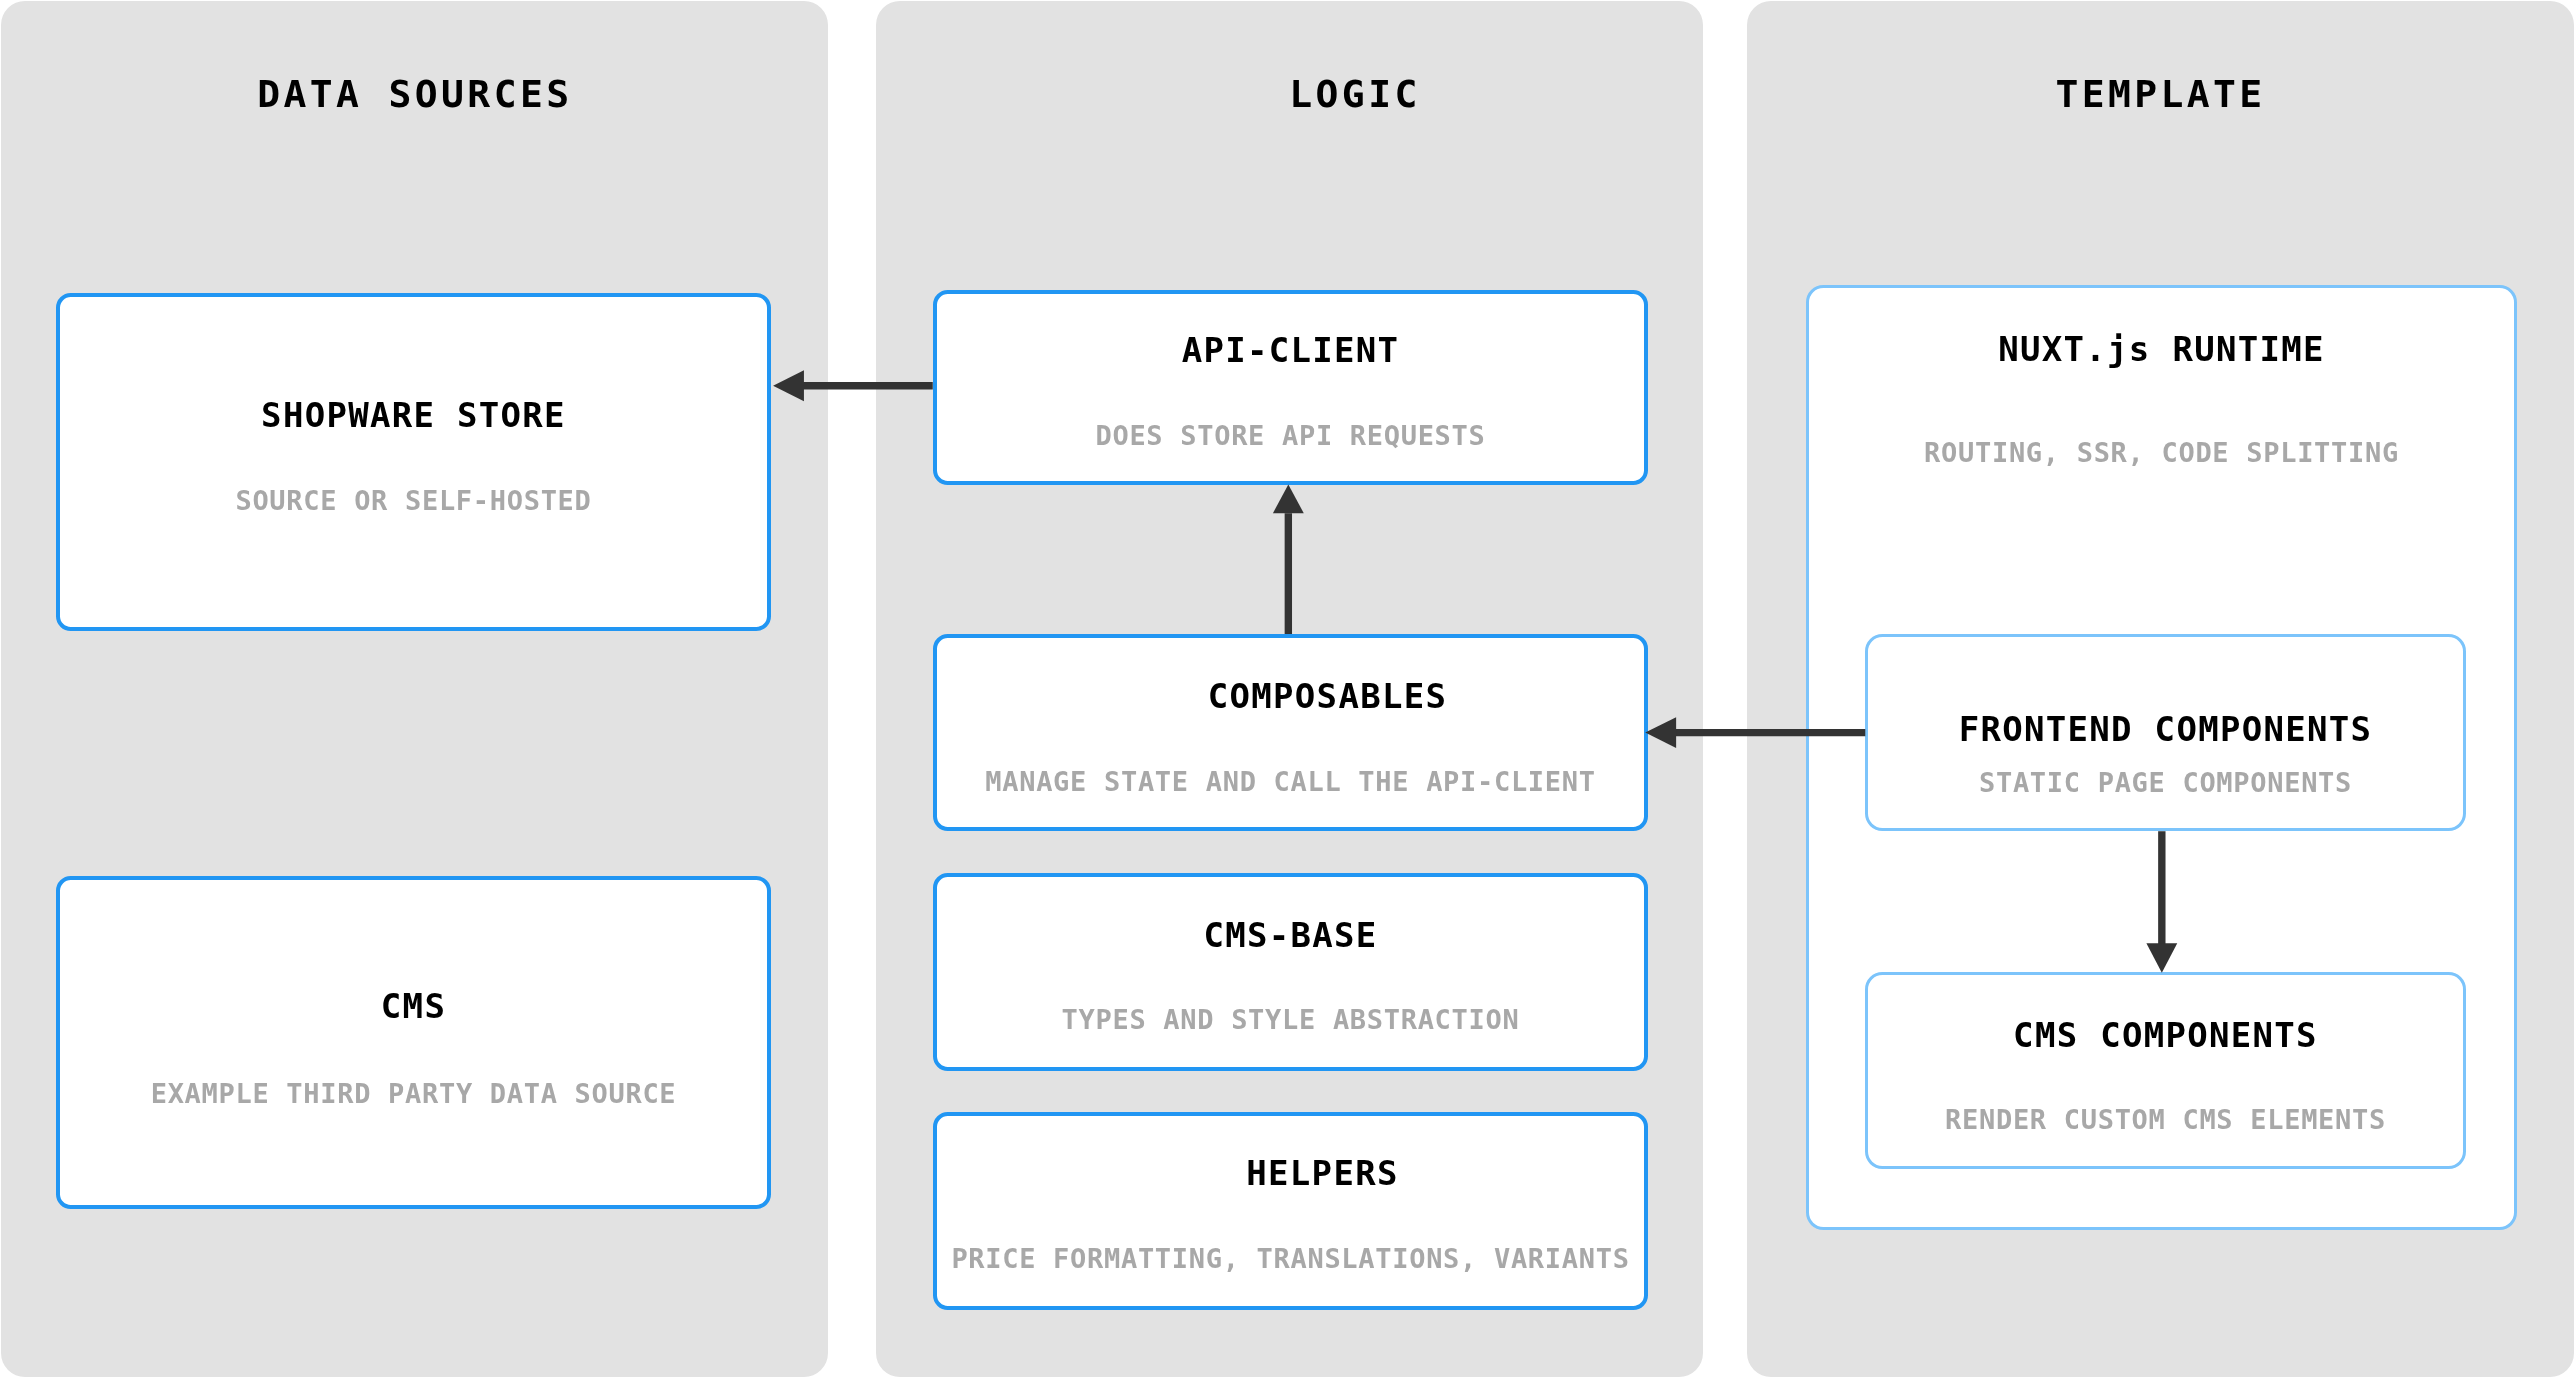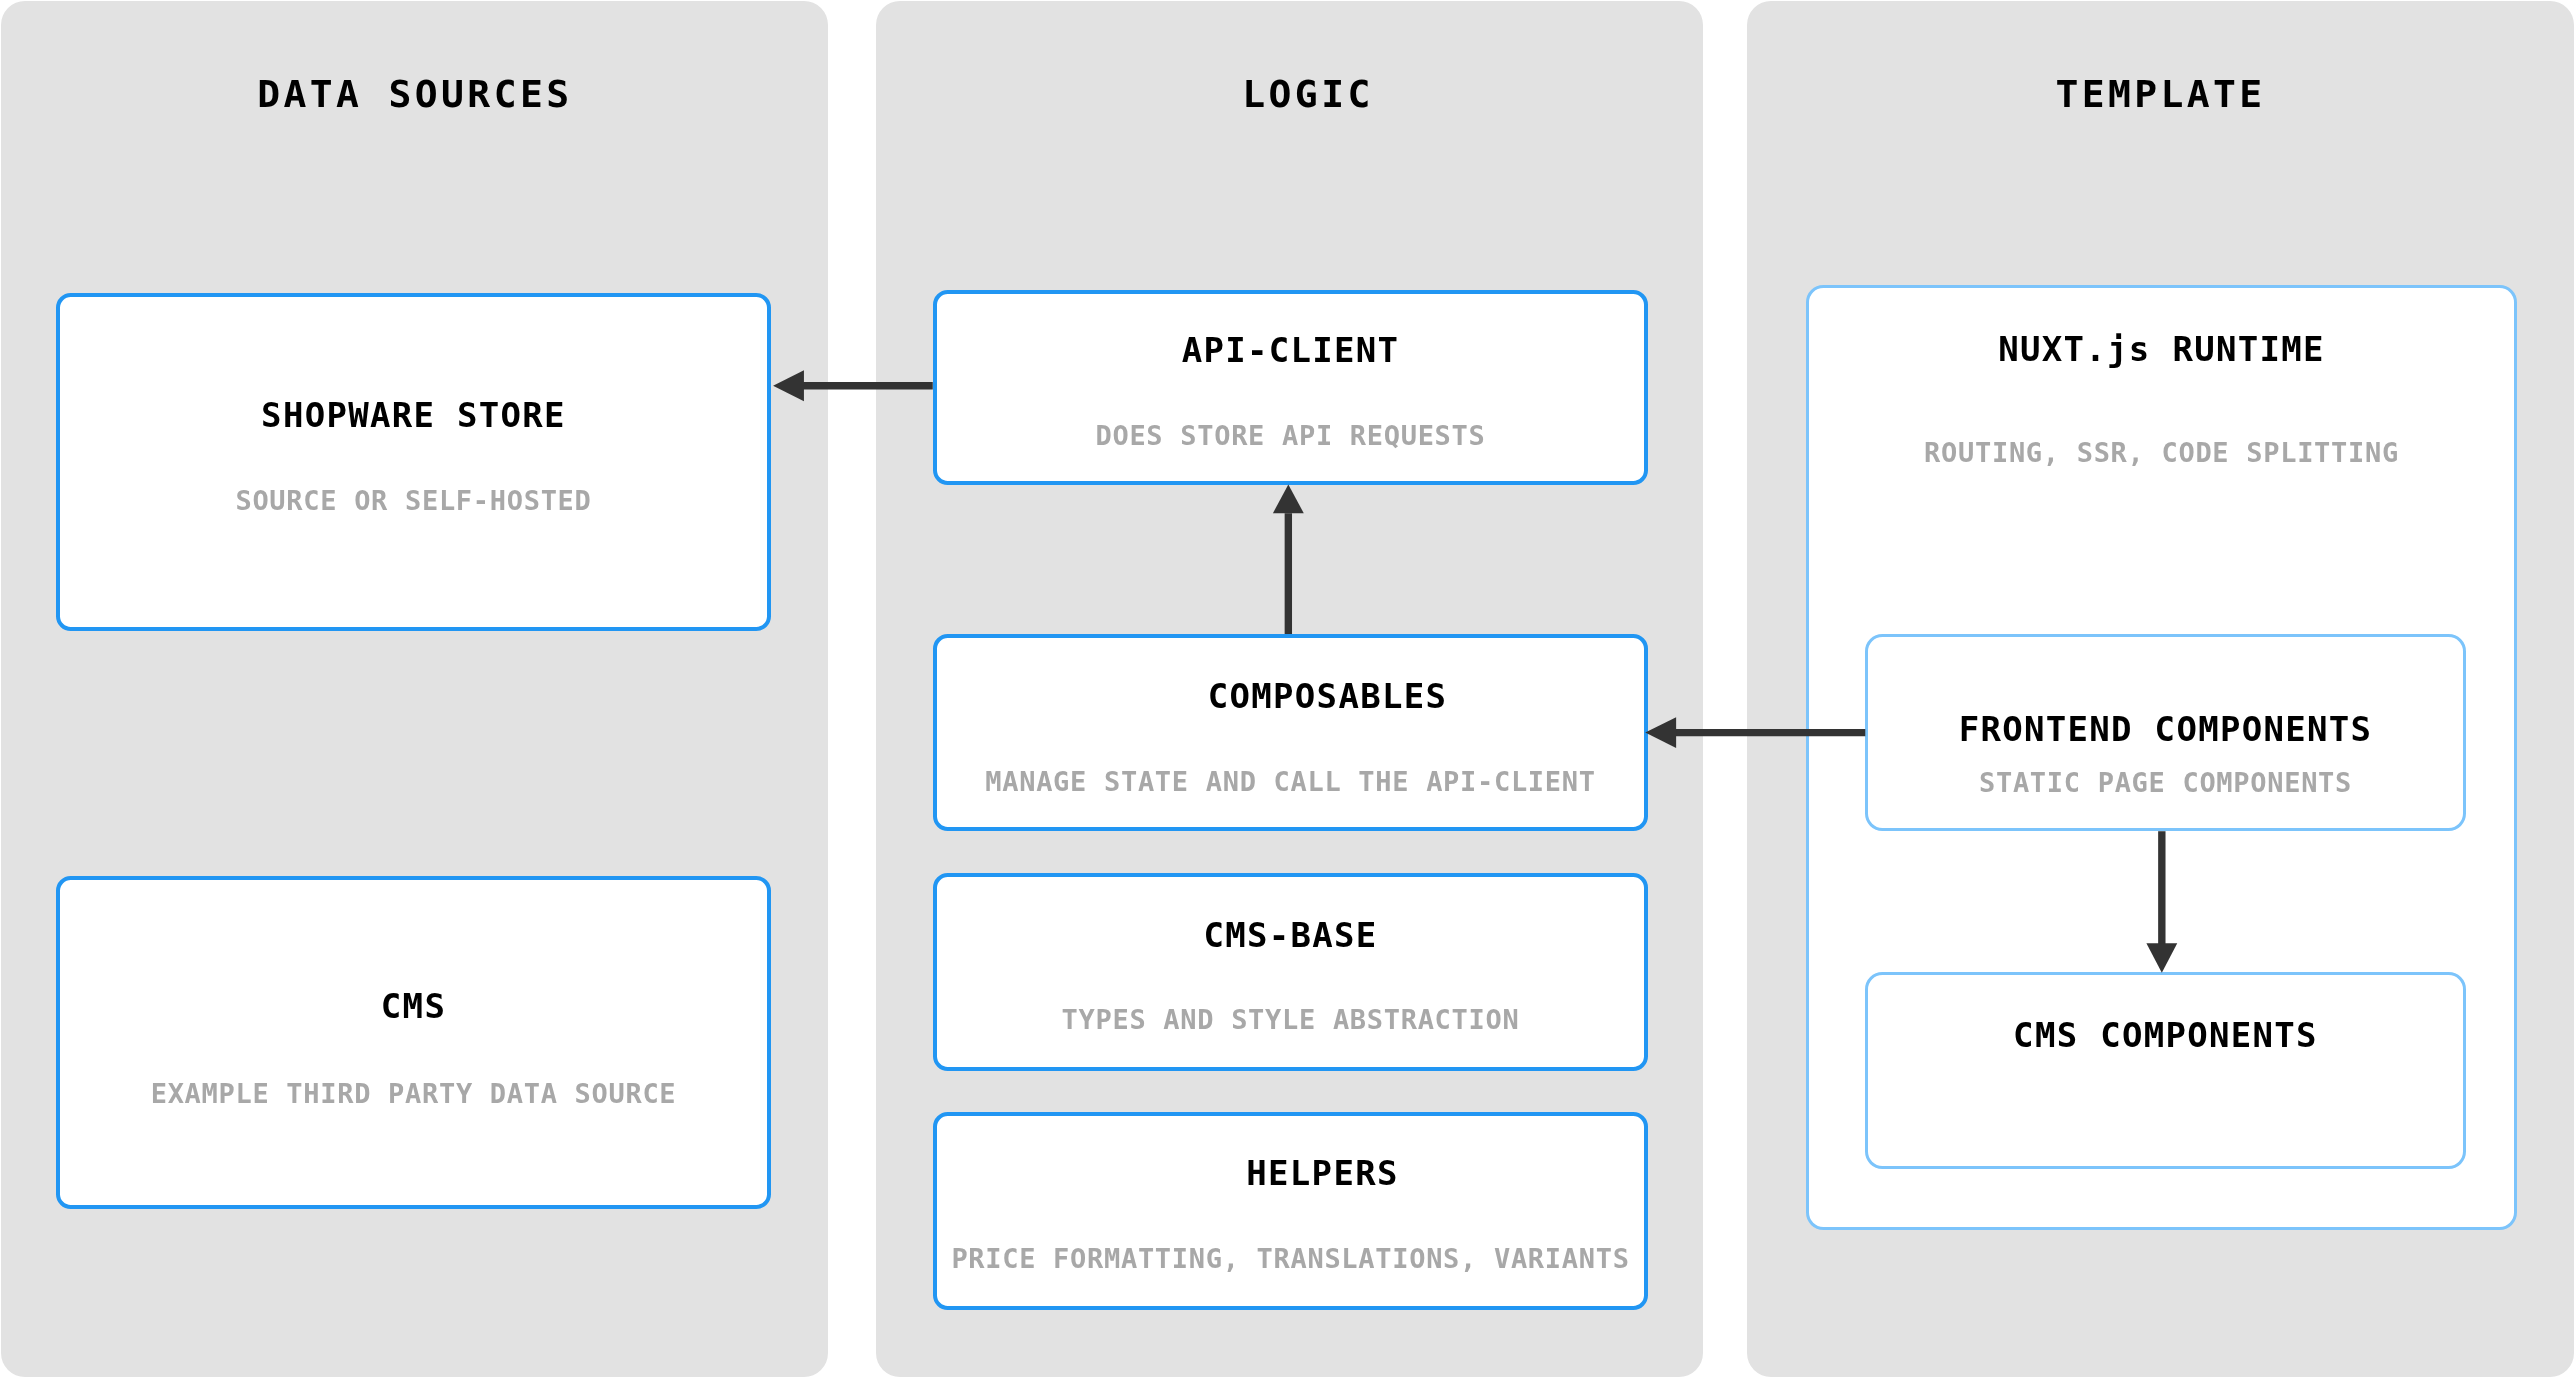--- a/index.html
+++ b/index.html
@@ -86,21 +86,21 @@
 
   <div class="card" style="left:56px; top:293px; width:715px; height:338px;"></div>
   <div class="card-title" style="left:56px; top:395px; width:715px;">SHOPWARE STORE</div>
   <div class="card-sub" style="left:56px; top:485px; width:715px;">SOURCE OR SELF-HOSTED</div>
 
   <div class="card" style="left:56px; top:876px; width:715px; height:333px;"></div>
   <div class="card-title" style="left:56px; top:986px; width:715px;">CMS</div>
   <div class="card-sub" style="left:56px; top:1078px; width:715px;">EXAMPLE THIRD PARTY DATA SOURCE</div>
 
   <div class="panel" style="left:876px; top:1.3px; width:827px; height:1376px;"></div>
-  <div class="panel-title" style="left:868px; top:72px; width:824px;padding-left:28px;">LOGIC</div>
+  <div class="panel-title" style="left:915px; top:72px; width:824px;padding-left:28px;">LOGIC</div>
 
   <div class="card" style="left:933px; top:290px; width:715px; height:195px;"></div>
   <div class="card-title" style="left:933px; top:330px; width:715px;">API-CLIENT</div>
   <div class="card-sub" style="left:933px; top:420px; width:715px;">DOES STORE API REQUESTS</div>
 
   <div class="card" style="left:933px; top:634px; width:715px; height:197px;"></div>
   <div class="card-title" style="left:933px; top:676px; width:715px;margin-left:37px;">COMPOSABLES</div>
   <div class="card-sub" style="left:933px; top:766px; width:715px;">MANAGE STATE AND CALL THE API-CLIENT</div>
 
   <div class="card" style="left:933px; top:873px; width:715px; height:198px;"></div>
@@ -117,20 +117,21 @@
   <div class="card soft" style="left:1806px; top:285px; width:711px; height:945px;"></div>
   <div class="card-title" style="left:1806px; top:329px; width:711px;">NUXT.js RUNTIME</div>
   <div class="card-sub" style="left:1806px; top:437px; width:711px;">ROUTING, SSR, CODE SPLITTING</div>
 
   <div class="card soft" style="left:1865px; top:634px; width:601px; height:197px;"></div>
   <div class="card-title" style="left:1865px; top:709px; width:601px;">FRONTEND COMPONENTS</div>
   <div class="card-sub" style="left:1865px; top:767px; width:601px;">STATIC PAGE COMPONENTS</div>
 
   <div class="card soft" style="left:1865px; top:972px; width:601px; height:197px;"></div>
   <div class="card-title" style="left:1865px; top:1015px; width:601px;">CMS COMPONENTS</div>
+  <div class="card-sub" style="left:1865px; top:1104px; width:601px;">RENDER CUSTOM CMS ELEMENTS</div>
 
   <svg id="arrows" viewBox="0 0 3839 2054">
 
     <g>
       <line x1="1390" y1="575" x2="1190" y2="575" stroke="#333333" stroke-width="11"></line>
       <polygon points="1152,575 1198,552 1198,598" fill="#333333"></polygon>
     </g>
 
     <g>
       <line x1="1920" y1="945" x2="1920" y2="765" stroke="#333333" stroke-width="11"></line>

